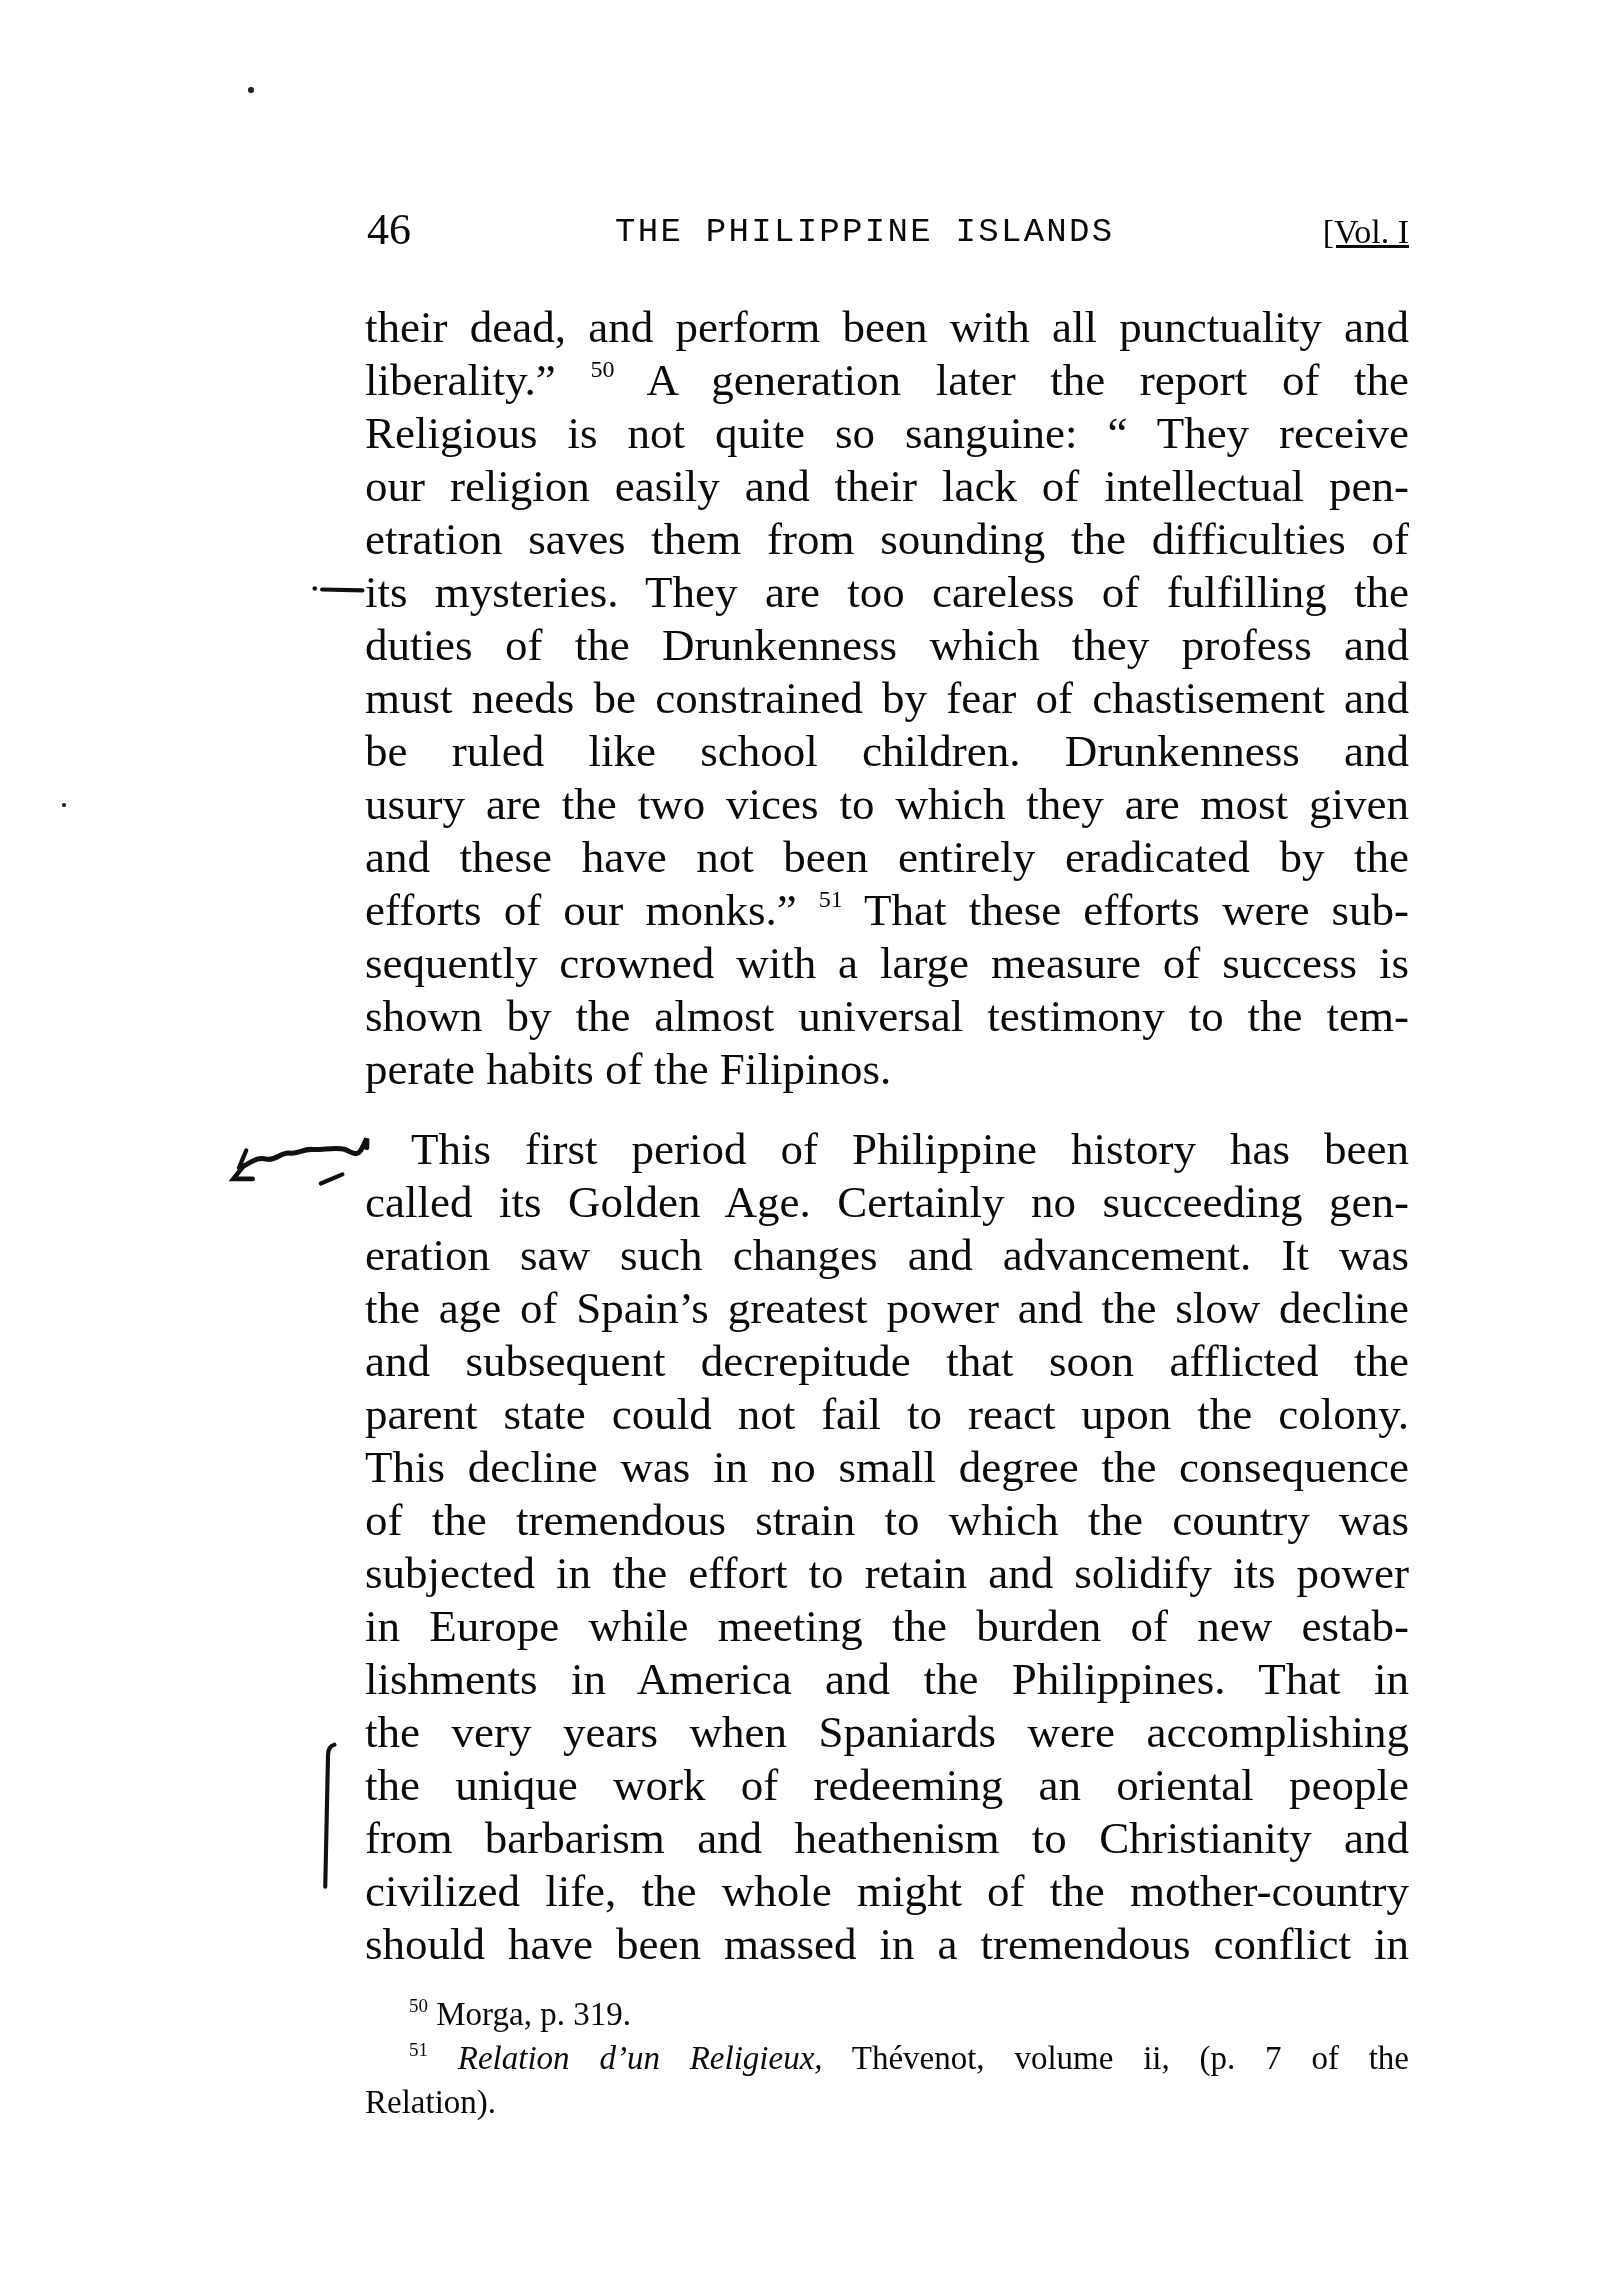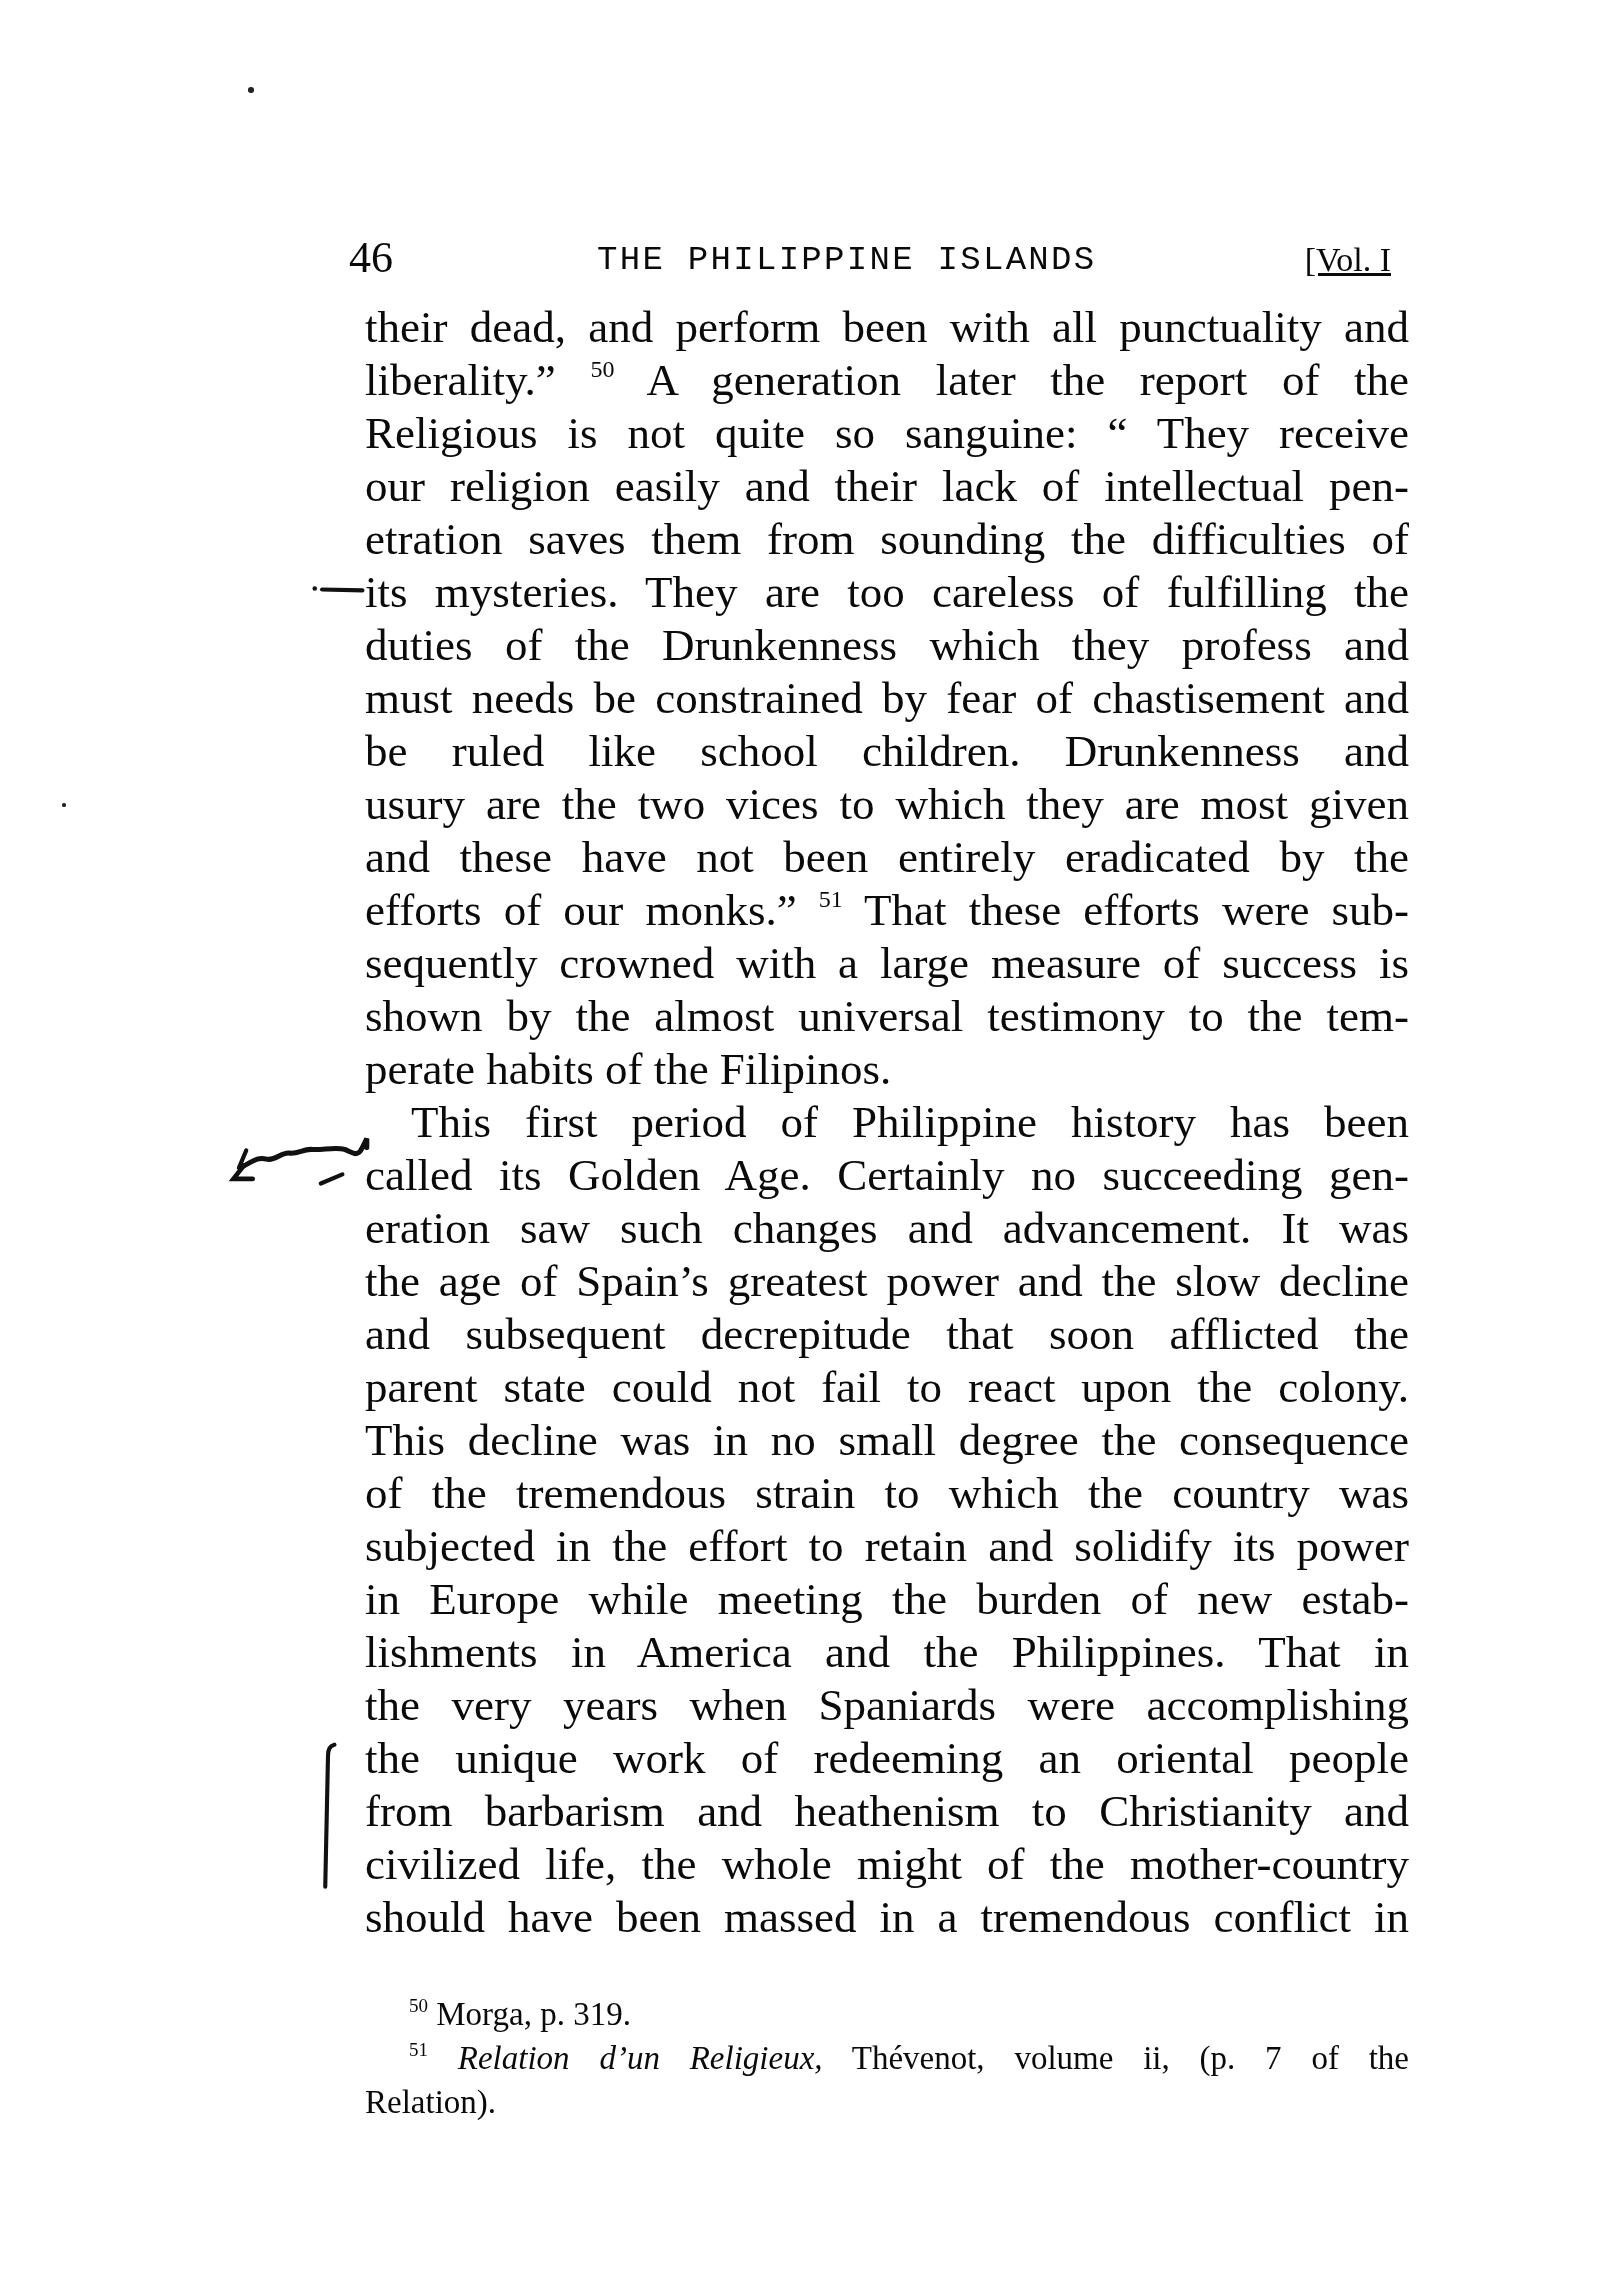--- a/index.html
+++ b/index.html
@@ -1,26 +1,26 @@
 <!DOCTYPE html>
 <html style="font-size:7.3px"><head>
 <meta charset="utf-8">
 <style>
   html, body { margin: 0; padding: 0; background: #ffffff; }
   body { width: 1611px; height: 2495px; position: relative; overflow: hidden;
          font-family: "Liberation Serif", "DejaVu Serif", serif; color: #0a0a0a; }
   .page { position: absolute; left: 0; top: 0; width: 1611px; height: 2495px; }
-  .header { position: absolute; top: 204px; left: 349px; width: 1042px; height: 55px; margin-top: 28px; }
+  .header { position: absolute; top: 204px; left: 367px; width: 1042px; height: 55px; }
   .folio { position: absolute; left: 0; top: 0; font-size: 44px; }
   .running-title { position: absolute; left: 248px; top: 9.2px; font-size: 34px; letter-spacing: 2.3px; font-family: Liberation Mono, monospace; }
   .vol { position: absolute; right: 0; top: 9.2px; font-size: 34px; text-decoration: underline; }
   .body-text { position: absolute; left: 365px; top: 301px; width: 1044px; font-size: 45px; line-height: 53px; text-align: justify; }
   .line { display: block; white-space: nowrap; text-align-last: justify; text-align: justify; height: 53px; }
   .line.last { text-align-last: left; }
-  .indent { padding-left: 46px; }
+  .indent { padding-left: 46px; margin-top: 27px; }
   sup { font-size: 24px; vertical-align: 18.4px; line-height: 0; }
   .footnotes { position: absolute; left: 365px; top: 1992px; width: 1044px; font-size: 33px; line-height: 44px; }
   .fn { display: block; white-space: nowrap; }
   .fn.ind { padding-left: 44px; }
   .fn.full { text-align: justify; text-align-last: justify; }
   .fn sup { font-size: 19px; vertical-align: 13px; }
   .mark { position: absolute; }
   .speck { position: absolute; width: 5.5px; height: 5.5px; border-radius: 50%; background: #222; }
 </style>
 </head>

